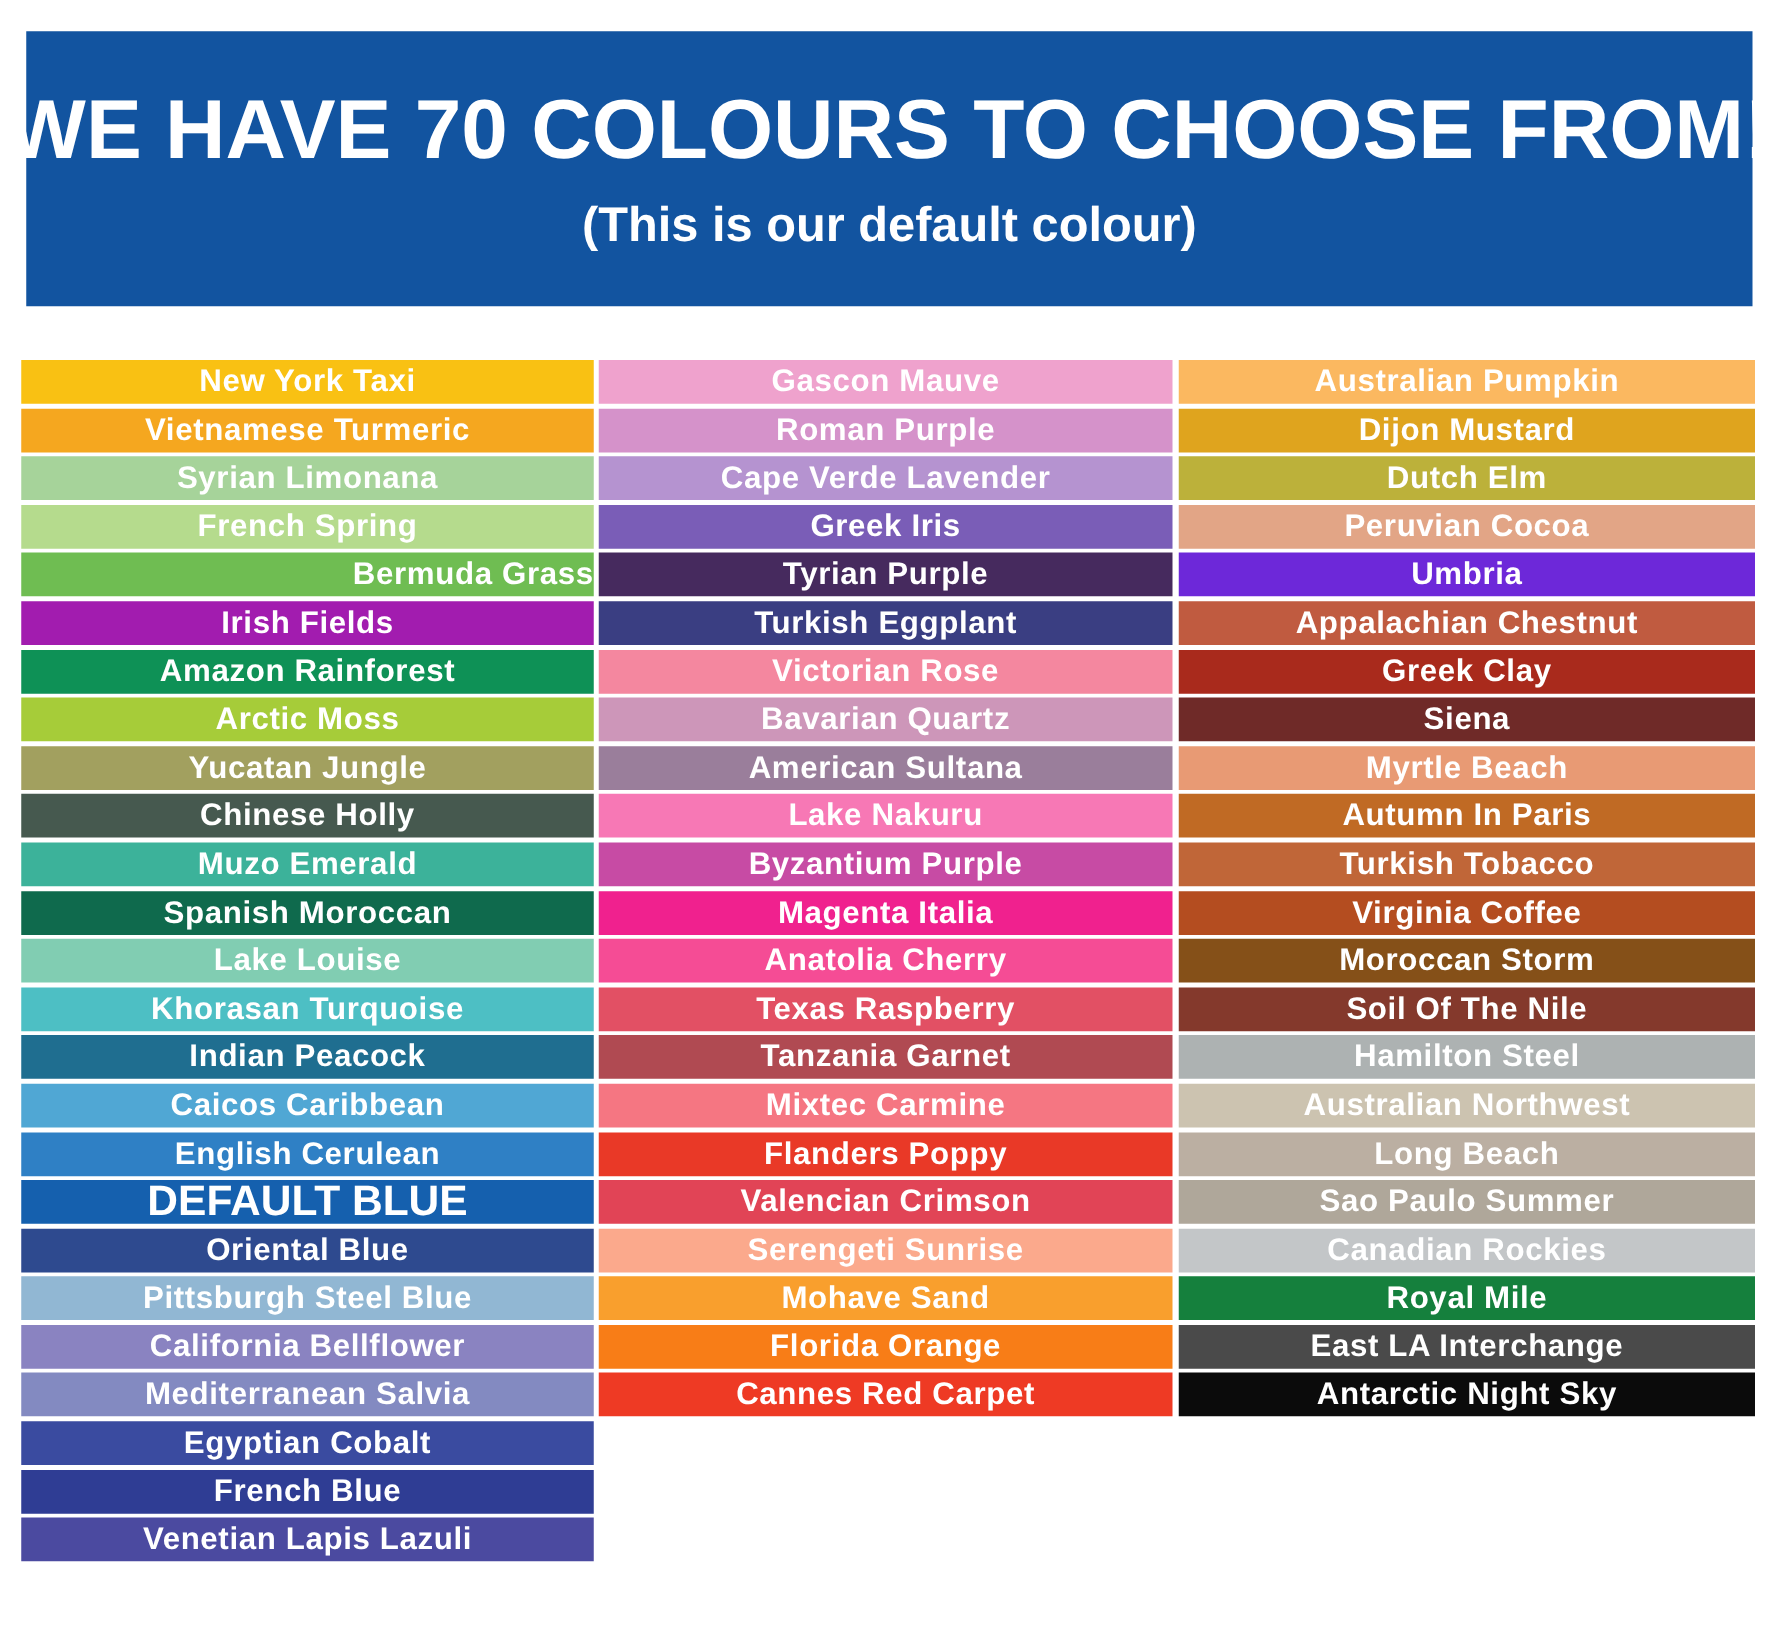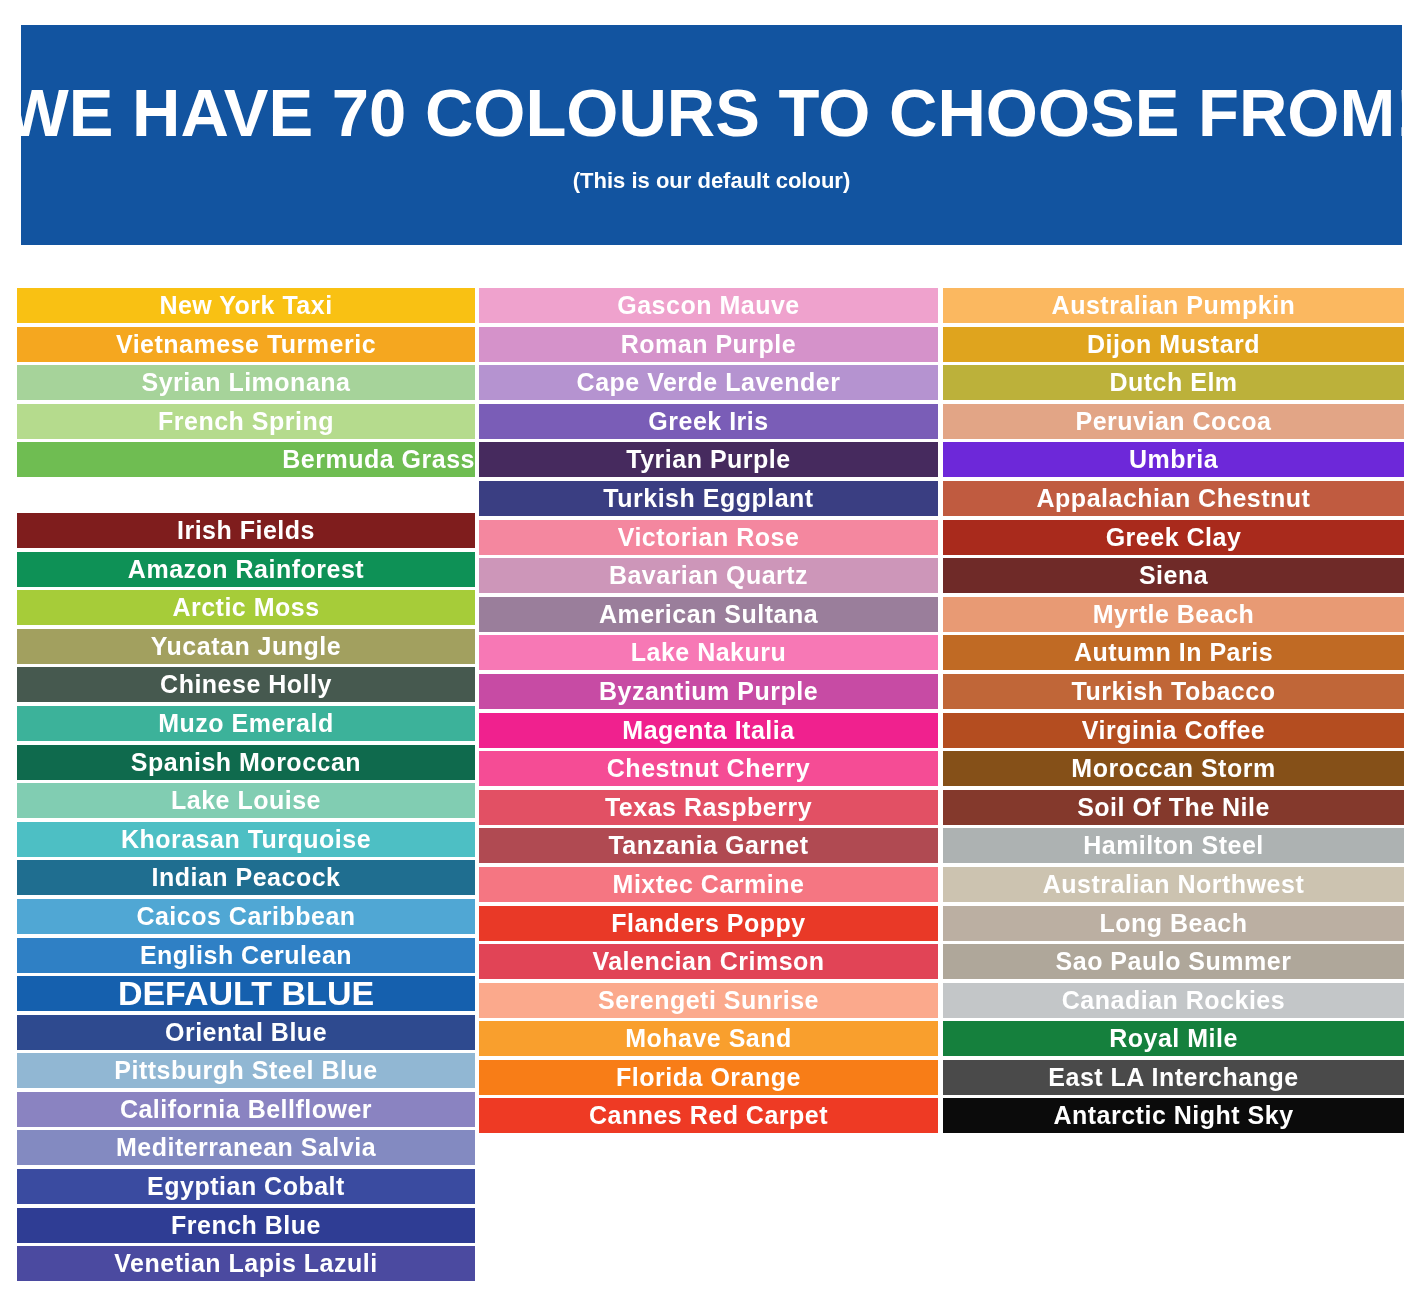--- a/index.html
+++ b/index.html
@@ -28,21 +28,21 @@
   .banner .title {
     color: #ffffff;
     font-size: 67px;
     font-weight: bold;
     line-height: 1;
     letter-spacing: 0px;
     white-space: nowrap;
   }
   .banner .subtitle {
     color: #ffffff;
-    font-size: 22px;
+    font-size: 39px;
     font-weight: bold;
     line-height: 1;
     white-space: nowrap;
   }
   .swatch-column {
     position: absolute;
     top: 288px;
     display: flex;
     flex-direction: column;
   }
@@ -87,21 +87,21 @@
     </div>
     <div class="swatch" style="background-color: rgb(166, 211, 154);">
       <span>Syrian Limonana</span>
     </div>
     <div class="swatch" style="background-color: rgb(181, 219, 141);">
       <span>French Spring</span>
     </div>
     <div class="swatch" style="background-color: rgb(111, 189, 82); justify-content: flex-end;">
       <span>Bermuda Grass</span>
     </div>
-    <div class="swatch" style="background-color: #7f1d1d; margin-top: 32px;">
+    <div class="swatch" style="background-color: #a21caf;">
       <span>Irish Fields</span>
     </div>
     <div class="swatch" style="background-color: rgb(14, 145, 86);">
       <span>Amazon Rainforest</span>
     </div>
     <div class="swatch" style="background-color: rgb(166, 204, 57);">
       <span>Arctic Moss</span>
     </div>
     <div class="swatch" style="background-color: rgb(162, 160, 95);">
       <span>Yucatan Jungle</span>
@@ -186,21 +186,21 @@
     <div class="swatch" style="background-color: rgb(247, 120, 181);">
       <span>Lake Nakuru</span>
     </div>
     <div class="swatch" style="background-color: rgb(199, 75, 164);">
       <span>Byzantium Purple</span>
     </div>
     <div class="swatch" style="background-color: rgb(240, 33, 142);">
       <span>Magenta Italia</span>
     </div>
     <div class="swatch" style="background-color: rgb(245, 76, 149);">
-      <span>Chestnut Cherry</span>
+      <span>Anatolia Cherry</span>
     </div>
     <div class="swatch" style="background-color: rgb(226, 80, 100);">
       <span>Texas Raspberry</span>
     </div>
     <div class="swatch" style="background-color: rgb(176, 74, 82);">
       <span>Tanzania Garnet</span>
     </div>
     <div class="swatch" style="background-color: rgb(245, 118, 130);">
       <span>Mixtec Carmine</span>
     </div>

